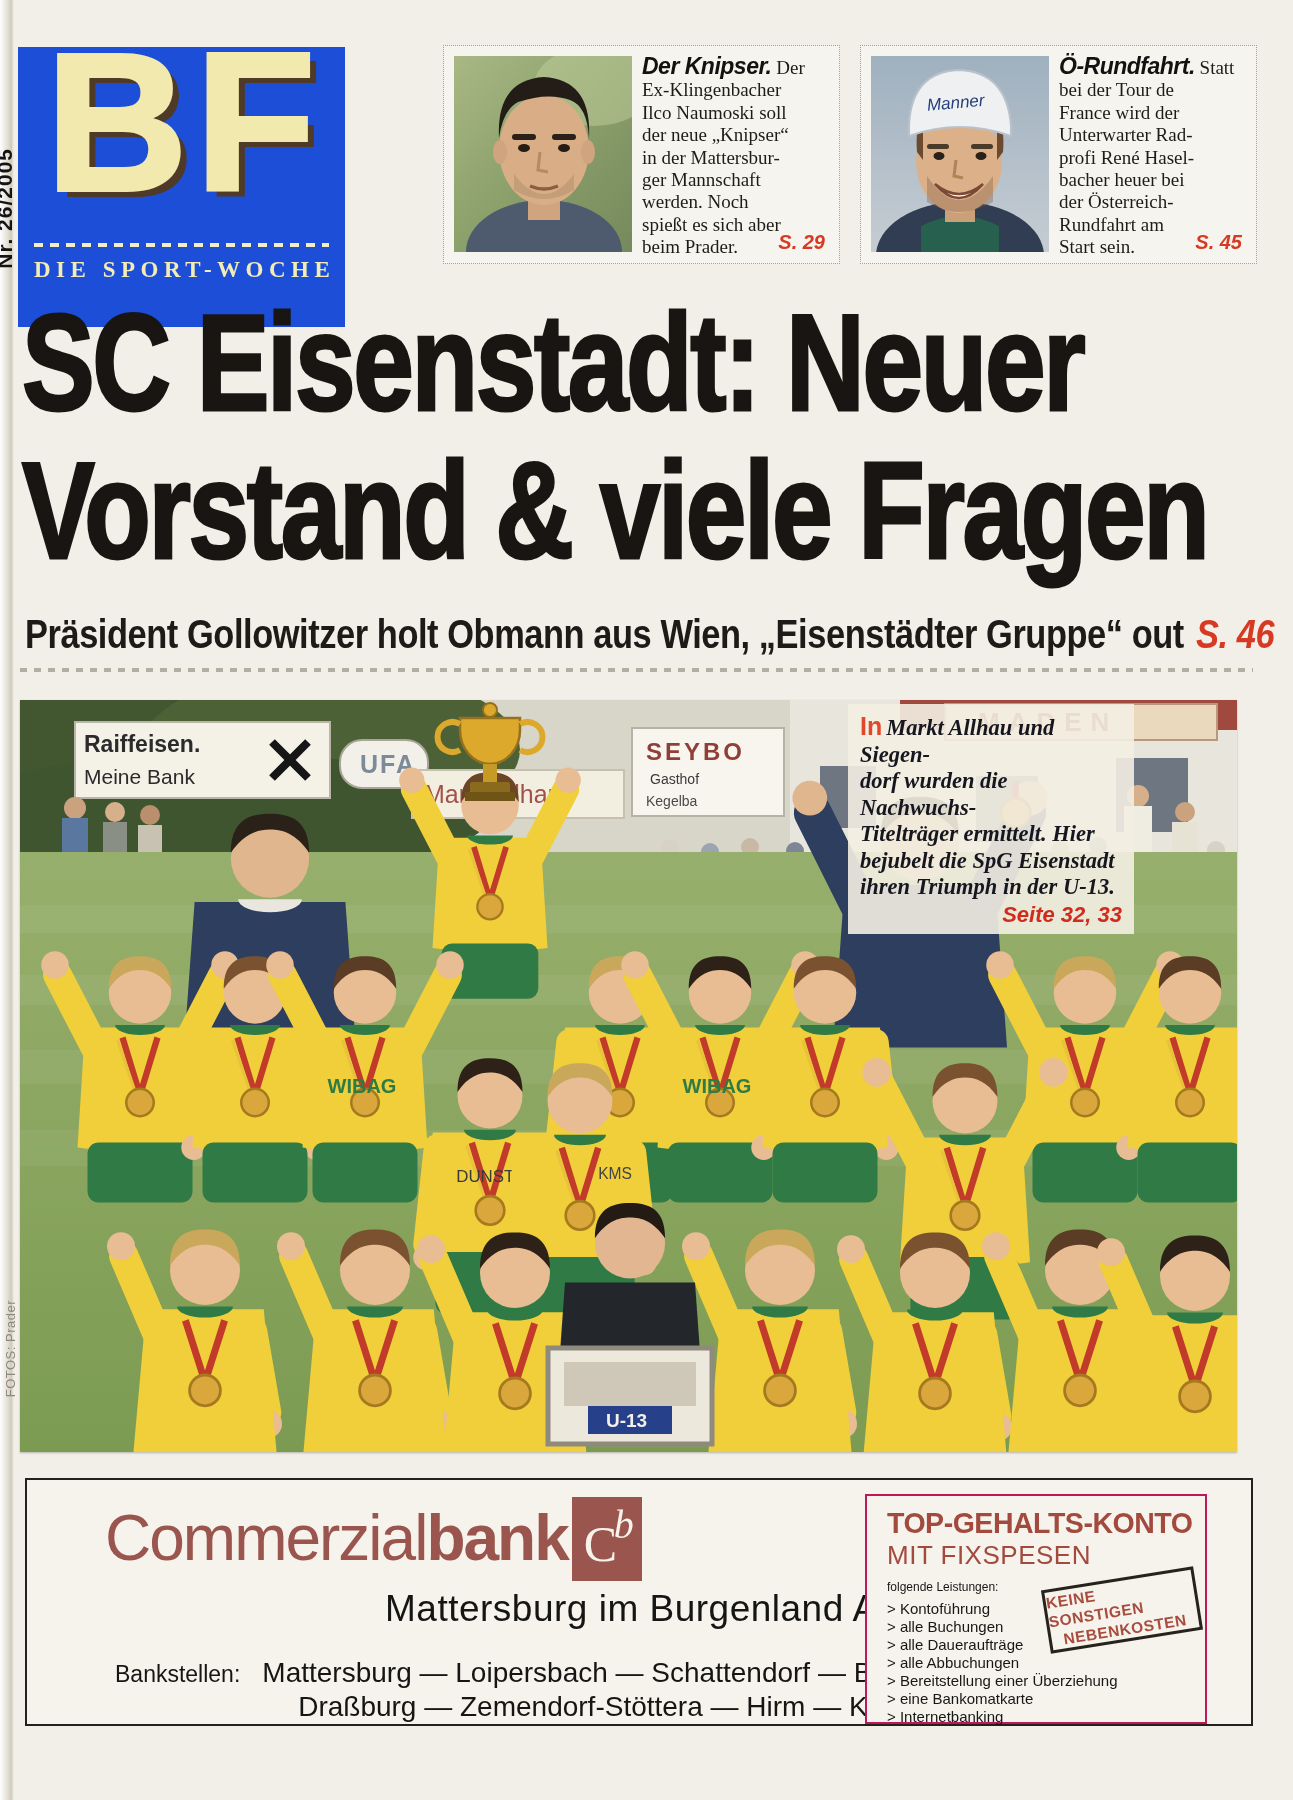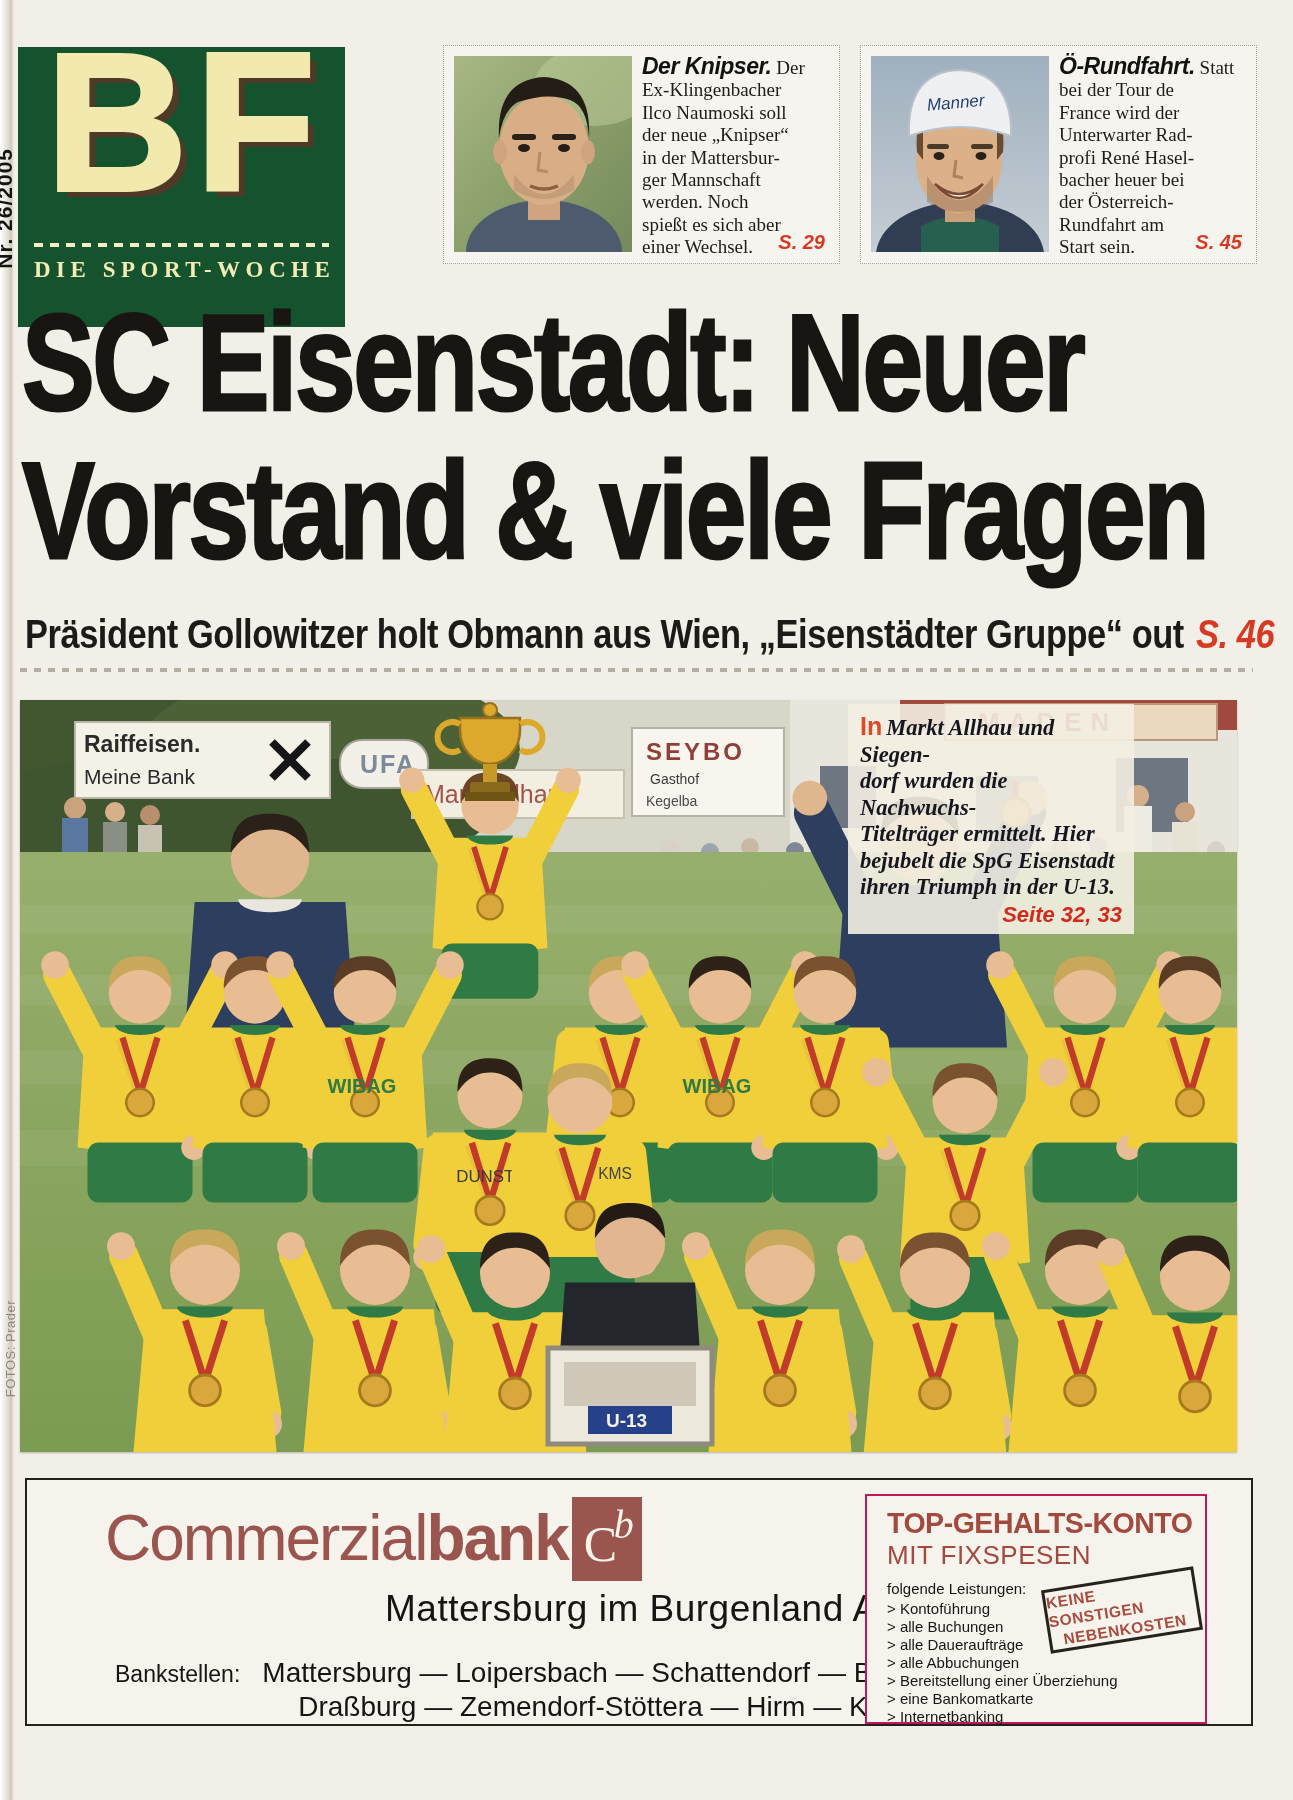--- a/index.html
+++ b/index.html
@@ -6,21 +6,21 @@
   .page{position:relative;width:1293px;height:1800px;margin:0 auto;background:#f2efe8;
         overflow:hidden;font-family:"Liberation Sans",sans-serif;color:#1a1816;}
   .page-edge{position:absolute;left:0;top:0;bottom:0;width:14px;
         background:linear-gradient(to right,#ffffff 0%,#e3dfd4 55%,#cfcabd 80%,#f2efe8 100%);}
   .v-edition{position:absolute;left:-7px;top:148px;writing-mode:vertical-rl;transform:rotate(180deg);
         font-weight:bold;font-size:21px;letter-spacing:1px;color:#141414;}
   .v-credit{position:absolute;left:3px;top:1300px;writing-mode:vertical-rl;transform:rotate(180deg);
         font-size:13px;color:#8d887c;letter-spacing:.5px;}
 
   
-  .masthead{position:absolute;left:18px;top:47px;width:327px;height:280px;background:#14532d;}
+  .masthead{position:absolute;left:18px;top:47px;width:327px;height:280px;background:#1d4ed8;}
   .bf{position:absolute;left:28px;top:-22px;font-size:196px;font-weight:bold;line-height:1;
       letter-spacing:8px;color:#f1e9ad;-webkit-text-stroke:4px #f1e9ad;
       text-shadow:8px 7px 0 #4e3a27;}
   .mast-dashes{position:absolute;left:16px;right:16px;top:196px;height:4px;
       background:repeating-linear-gradient(to right,#f6efc3 0 9px,rgba(0,0,0,0) 9px 16px);}
   .mast-tagline{position:absolute;left:16px;top:210px;width:300px;
       font-family:"Liberation Serif",serif;font-size:23px;font-weight:bold;
       letter-spacing:5.5px;color:#f3ecb4;white-space:nowrap;}
 
   
@@ -76,21 +76,21 @@
   .branches{position:absolute;left:88px;top:176px;display:flex;}
   .branches .lbl{font-size:23px;color:#151513;padding-top:5px;white-space:nowrap;}
   .branches .lines{margin-left:22px;font-size:28px;line-height:34px;color:#151513;}
   .branches .lines .l2{text-align:center;}
 
   .offer{position:absolute;left:838px;top:14px;width:342px;height:230px;
       border:2px solid #be185d;box-sizing:border-box;background:#f5f3ec;}
   .offer-title{position:absolute;left:20px;top:10px;font-weight:bold;font-size:30px;
       letter-spacing:-.5px;color:#a34a3f;transform:scaleX(.95);transform-origin:0 0;white-space:nowrap;}
   .offer-sub{position:absolute;left:20px;top:44px;font-size:26px;letter-spacing:.5px;color:#a34a3f;}
-  .offer-label{position:absolute;left:20px;top:84px;font-size:15px;color:#171715;}
+  .offer-label{position:absolute;left:20px;top:84px;font-size:12px;color:#171715;}
   .offer-items{position:absolute;left:20px;top:104px;font-size:15px;line-height:18px;color:#171715;}
   .stamp{position:absolute;left:178px;top:82px;width:148px;height:58px;border:3px solid #26221c;
       transform:rotate(-9deg);background:rgba(245,243,236,.9);display:flex;flex-direction:column;
       align-items:center;justify-content:center;}
   .stamp div{font-weight:bold;font-size:15.5px;letter-spacing:.5px;color:#a84c3e;line-height:19px;}
 </style>
 </head>
 <body>
 
 <div class="page">
@@ -134,21 +134,21 @@
     <div class="t-text">
       <span class="t-title">Der Knipser.</span>
       <span class="t-body">Der
 Ex-Klingenbacher
 Ilco Naumoski soll
 der neue „Knipser“
 in der Mattersbur-
 ger Mannschaft
 werden. Noch
 spießt es sich aber
-einer Wechsel.</span>
+beim Prader.</span>
       <span class="t-ref">S. 29</span>
     </div>
   </div>
 
   <div class="teaser t2">
     <div class="t-photo">
       <svg viewBox="0 0 178 196" preserveAspectRatio="none">
         <defs>
           <linearGradient id="p2bg" x1="0" y1="0" x2="0" y2="1">
             <stop offset="0" stop-color="#9fb0bf"></stop>

